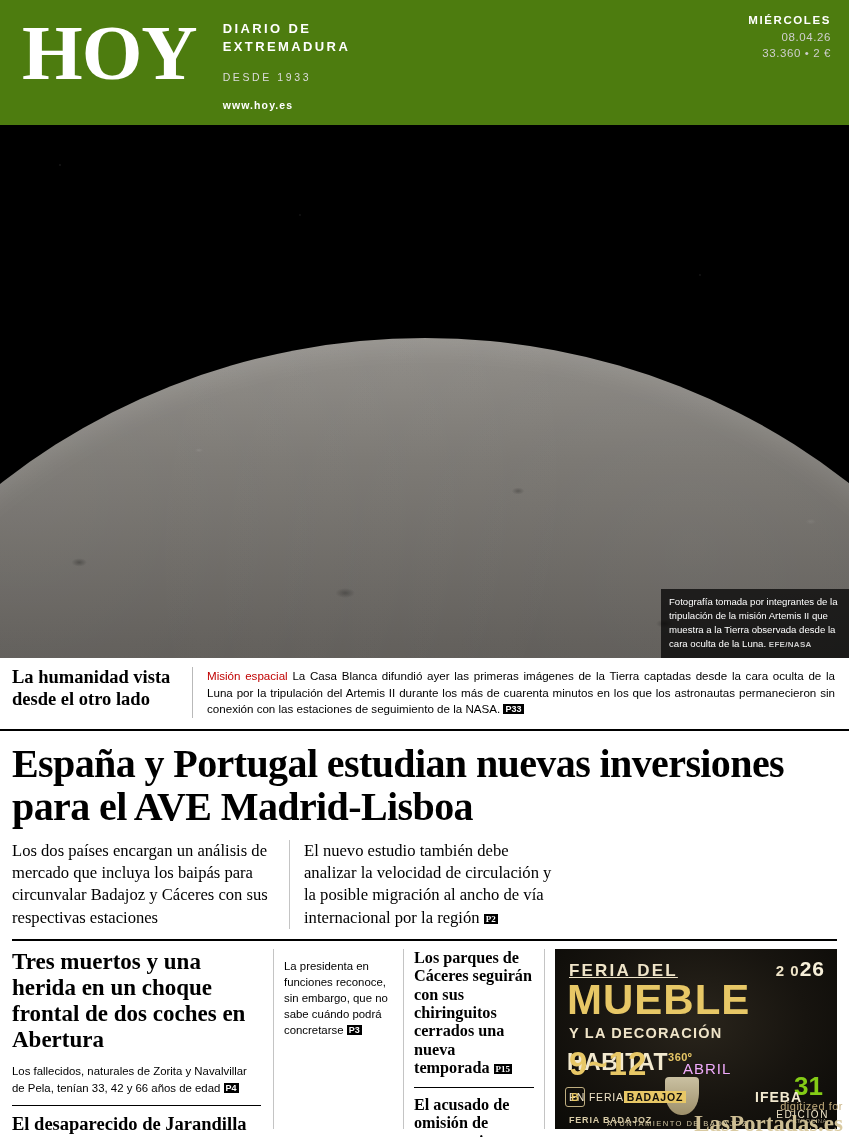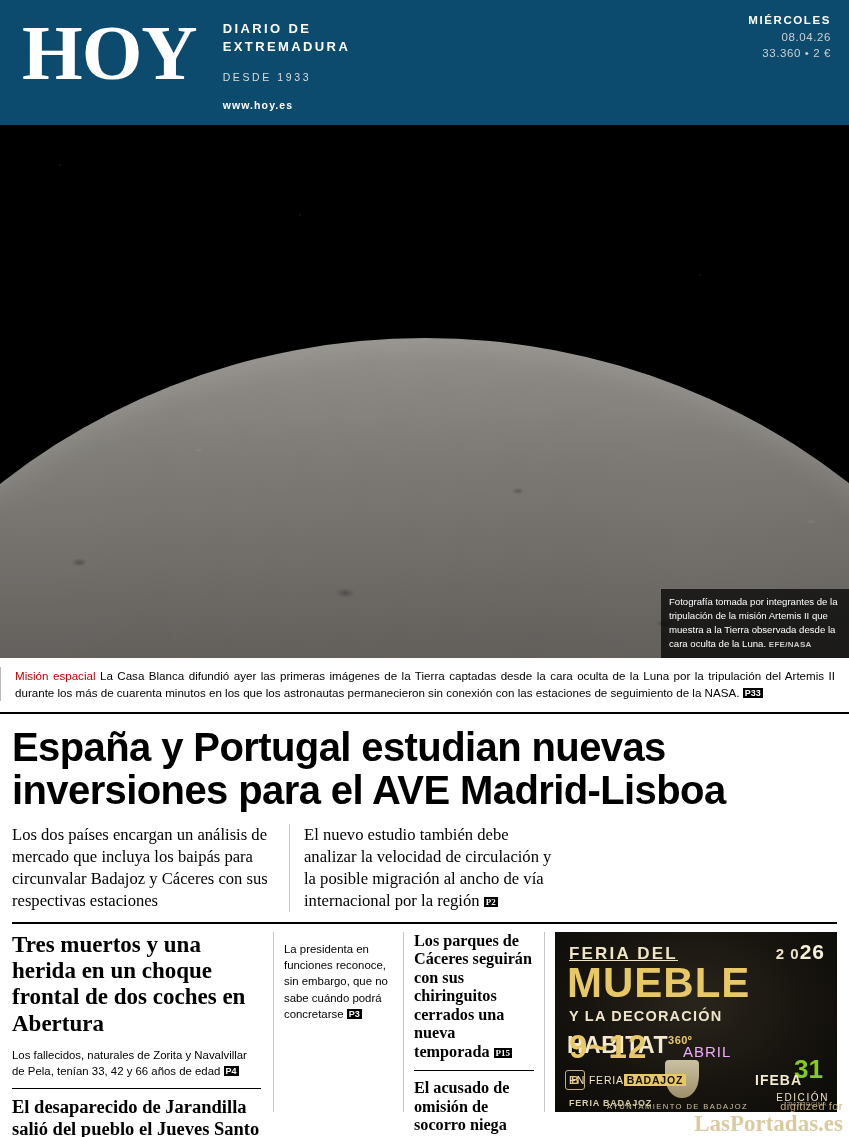--- a/index.html
+++ b/index.html
@@ -17,21 +17,21 @@
   }
   .page {
     width: 849px;
     height: 1137px;
     position: relative;
     background: #fff;
   }
 
   
   .masthead {
-    background: #0c4a6e;
+    background: #4d7c0f;
     height: 125px;
     position: relative;
     display: flex;
     align-items: flex-start;
   }
   .logo {
     color: #fff;
     font-family: "Liberation Serif", serif;
     font-weight: bold;
     font-size: 78px;
@@ -211,21 +211,21 @@
     padding: 0px 2px;
     vertical-align: 1px;
   }
 
   
   .lead {
     padding: 12px 12px 0 12px;
   }
   .lead h1 {
     margin: 0;
-    font-family: Liberation Sans, sans-serif;
+    font-family: Liberation Serif, serif;
     font-size: 40px;
     line-height: 1.07;
     letter-spacing: -0.6px;
     font-weight: bold;
   }
   .lead-cols {
     display: flex;
     margin-top: 12px;
     padding-bottom: 10px;
   }
@@ -535,20 +535,21 @@
     <div class="moon">
       <div class="craters"></div>
     </div>
     <div class="photo-caption">
       <span>Fotografía tomada por integrantes de la tripulación de la misión Artemis II que muestra a la Tierra observada desde la cara oculta de la Luna.</span>
       <span class="credit">EFE/NASA</span>
     </div>
   </div>
 
   <div class="strip">
+    <div class="strip-left">La humanidad vista desde el otro lado</div>
     <div class="strip-right">
       <span class="kicker">Misión espacial</span>
       <span>La Casa Blanca difundió ayer las primeras imágenes de la Tierra captadas desde la cara oculta de la Luna por la tripulación del Artemis II durante los más de cuarenta minutos en los que los astronautas permanecieron sin conexión con las estaciones de seguimiento de la NASA.</span>
       <span class="pageref">P33</span>
     </div>
   </div>
 
   <div class="lead">
     <h1>España y Portugal estudian nuevas inversiones para el AVE Madrid-Lisboa</h1>
     <div class="lead-cols">

